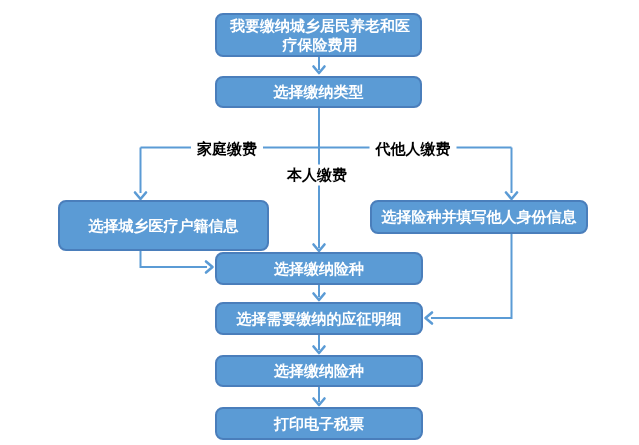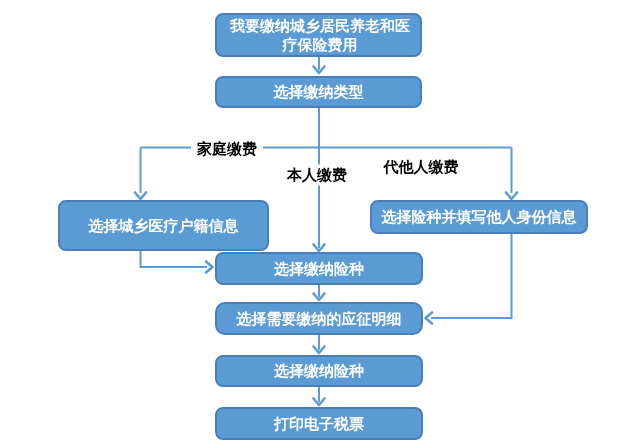--- a/index.html
+++ b/index.html
@@ -38,34 +38,34 @@
     display:flex;flex-direction:column;
     align-items:center;justify-content:center;
     text-align:center;line-height:1.3;
     padding:0 4px;
   }
   .n-start{left:215px;top:13px;width:207px;height:44px;padding-left:7px;}
   .n-select-type{left:215px;top:76px;width:207px;height:32px;}
   .n-household{left:58px;top:200px;width:211px;height:51px;}
   .n-other-identity{left:370px;top:200px;width:218px;height:34px;text-align:center;}
   .n-select-insurance{left:215px;top:252px;width:208px;height:33px;}
-  .n-select-detail{left:215px;top:302px;width:208px;height:33px;border-radius:10px;}
+  .n-select-detail{left:215px;top:302px;width:208px;height:33px;}
   .n-payment-method{left:215px;top:355px;width:208px;height:32px;}
   .n-print{left:215px;top:407px;width:208px;height:33px;}
   .branch-label{
     position:absolute;z-index:3;
     transform:translate(-50%,-50%);
     background:var(--canvas-bg);
     color:var(--label-text);
     font-size:15px;font-weight:bold;
     white-space:nowrap;
     padding:1px 6px;
   }
   .l-family{left:227px;top:149px;}
-  .l-other{left:413px;top:167px;margin-left:8px;}
+  .l-other{left:413px;top:149px;}
   .l-self{left:317px;top:175px;}
 </style>
 </head>
 <body>
 
 <div class="canvas">
 
   <svg class="connector-layer" viewBox="0 0 639 445" aria-hidden="true">
 
     <path d="M319 57 V70"></path>

